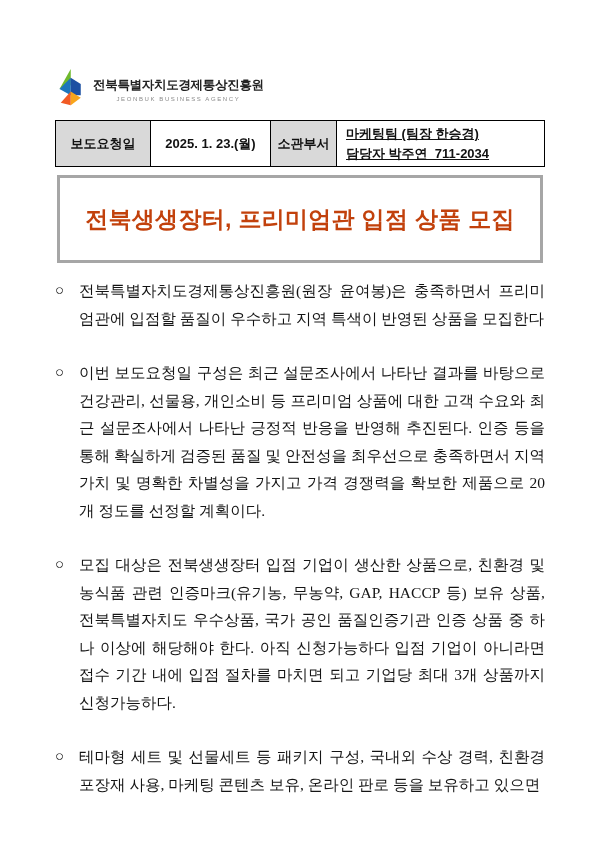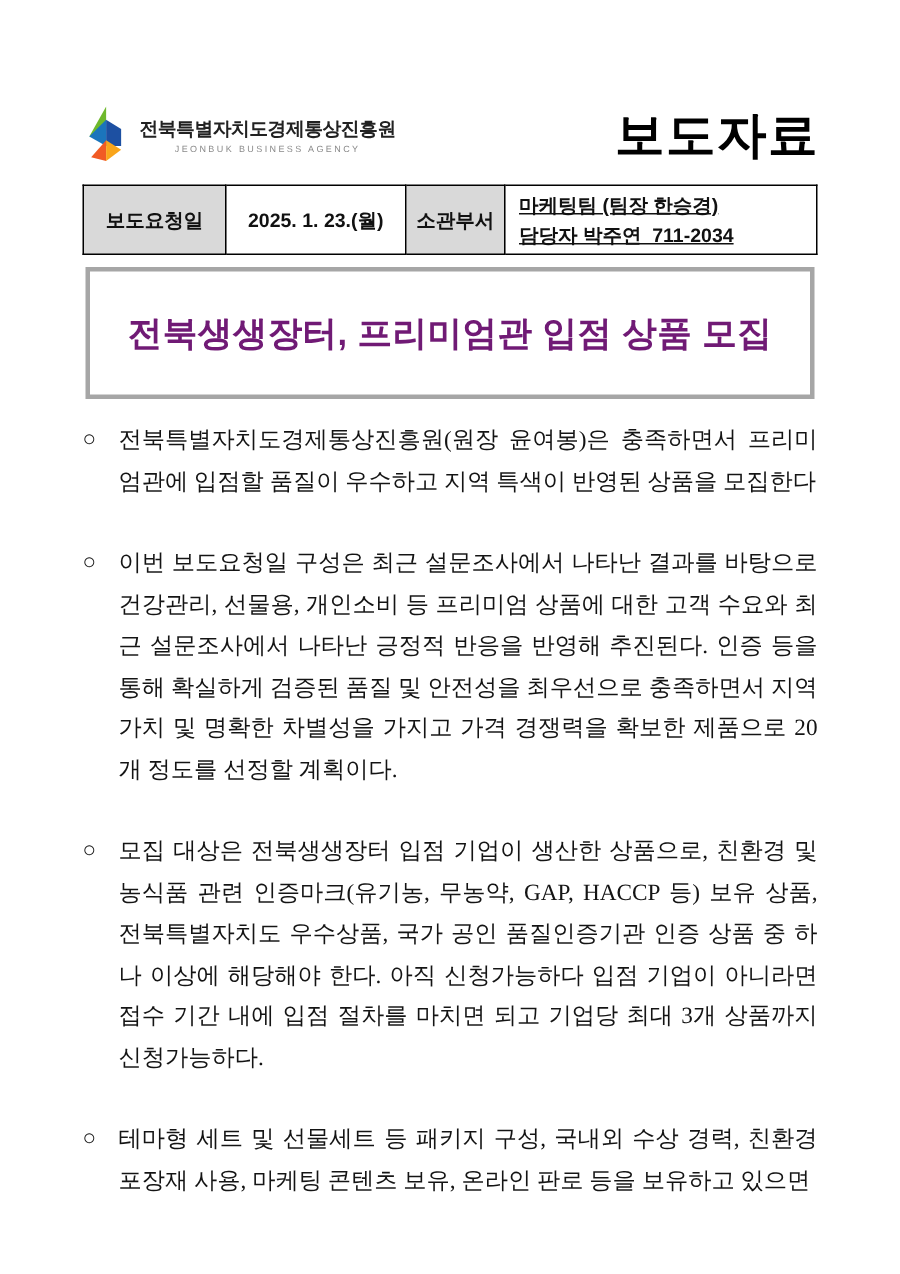--- a/index.html
+++ b/index.html
@@ -2,21 +2,21 @@
 <html><head>
 <meta charset="utf-8">
 <style>
   * { margin:0; padding:0; box-sizing:border-box; }
   html,body { background:#ffffff; }
   body { width:600px; height:849px; font-family:"Liberation Serif", serif; color:#111; }
   .page { position:relative; width:600px; height:849px; overflow:hidden; background:#fff; }
 
   
   .header { display:flex; justify-content:space-between; align-items:center;
-            margin:68px 54px 10px 57px; }
+            margin:68px 79px 10px 57px; }
   .logo { display:flex; align-items:center; gap:6px; }
   .logo-mark { width:30px; height:42px; flex:0 0 auto; }
   .logo-text { display:flex; flex-direction:column; align-items:center; }
   .org-name { font-family:"Liberation Sans", sans-serif; font-weight:bold;
               font-size:12.5px; letter-spacing:-0.3px; color:#222; white-space:nowrap; }
   .org-name-en { font-family:"Liberation Sans", sans-serif; font-size:6px;
                  letter-spacing:1.6px; color:#8a8a8a; margin-top:2px; white-space:nowrap; }
   .doc-type { font-family:"Liberation Sans", sans-serif; font-weight:900;
               font-size:33px; letter-spacing:1px; color:#000; white-space:nowrap; }
 
@@ -28,21 +28,21 @@
   td.addr { text-align:center; height:27px; white-space:pre-wrap; letter-spacing:0.2px; }
   td.label { background:#d9d9d9; text-align:center; height:43px;margin-left:32px; }
   td.value { text-align:center; }
   td.dept { padding:3px 0 3px 9px; line-height:1.5;text-decoration:underline; }
   td.dept div { white-space:pre-wrap; }
 
   
   .headline-box { margin:8px 57px 0 57px; height:88px; border:3px solid #a6a6a6;
                   display:flex; align-items:center; justify-content:center; background:#fff; }
   .headline { font-family:"Liberation Sans", sans-serif; font-weight:800;
-              font-size:23px; letter-spacing:0.3px; color:#701a75; text-align:center; }
+              font-size:23px; letter-spacing:0.3px; color:#c2410c; text-align:center; }
 
   
   .body-text { margin:14px 55px 0 55px; font-size:15.5px; line-height:27.5px;
                text-align:justify; color:#141414; }
   .para { display:flex; margin-bottom:27px; }
   .para:last-child { margin-bottom:0; }
   .bullet { flex:0 0 24px; font-size:15px; line-height:27.5px; }
   .para-text { flex:1; word-break:break-all; text-align:justify; }
 </style>
 </head>
@@ -57,21 +57,20 @@
         <polygon points="2,16 11,7 11,21" fill="#1b75bc"></polygon>
         <polygon points="11,7 19,12 19,21 11,21" fill="#1d50a2"></polygon>
         <polygon points="3,27 11,18 11,29" fill="#f15a24"></polygon>
         <polygon points="11,18 19,23 11,29" fill="#f9a51b"></polygon>
       </svg>
       <div class="logo-text">
         <div class="org-name">전북특별자치도경제통상진흥원</div>
         <div class="org-name-en">JEONBUK BUSINESS AGENCY</div>
       </div>
     </div>
-    <div class="doc-type">보도자료</div>
   </div>
 
   <div class="info-table-wrap">
     <table class="info">
       <colgroup>
         <col style="width:95px">
           <col style="width:120px">
           <col style="width:66px">
           <col>
       </colgroup>

